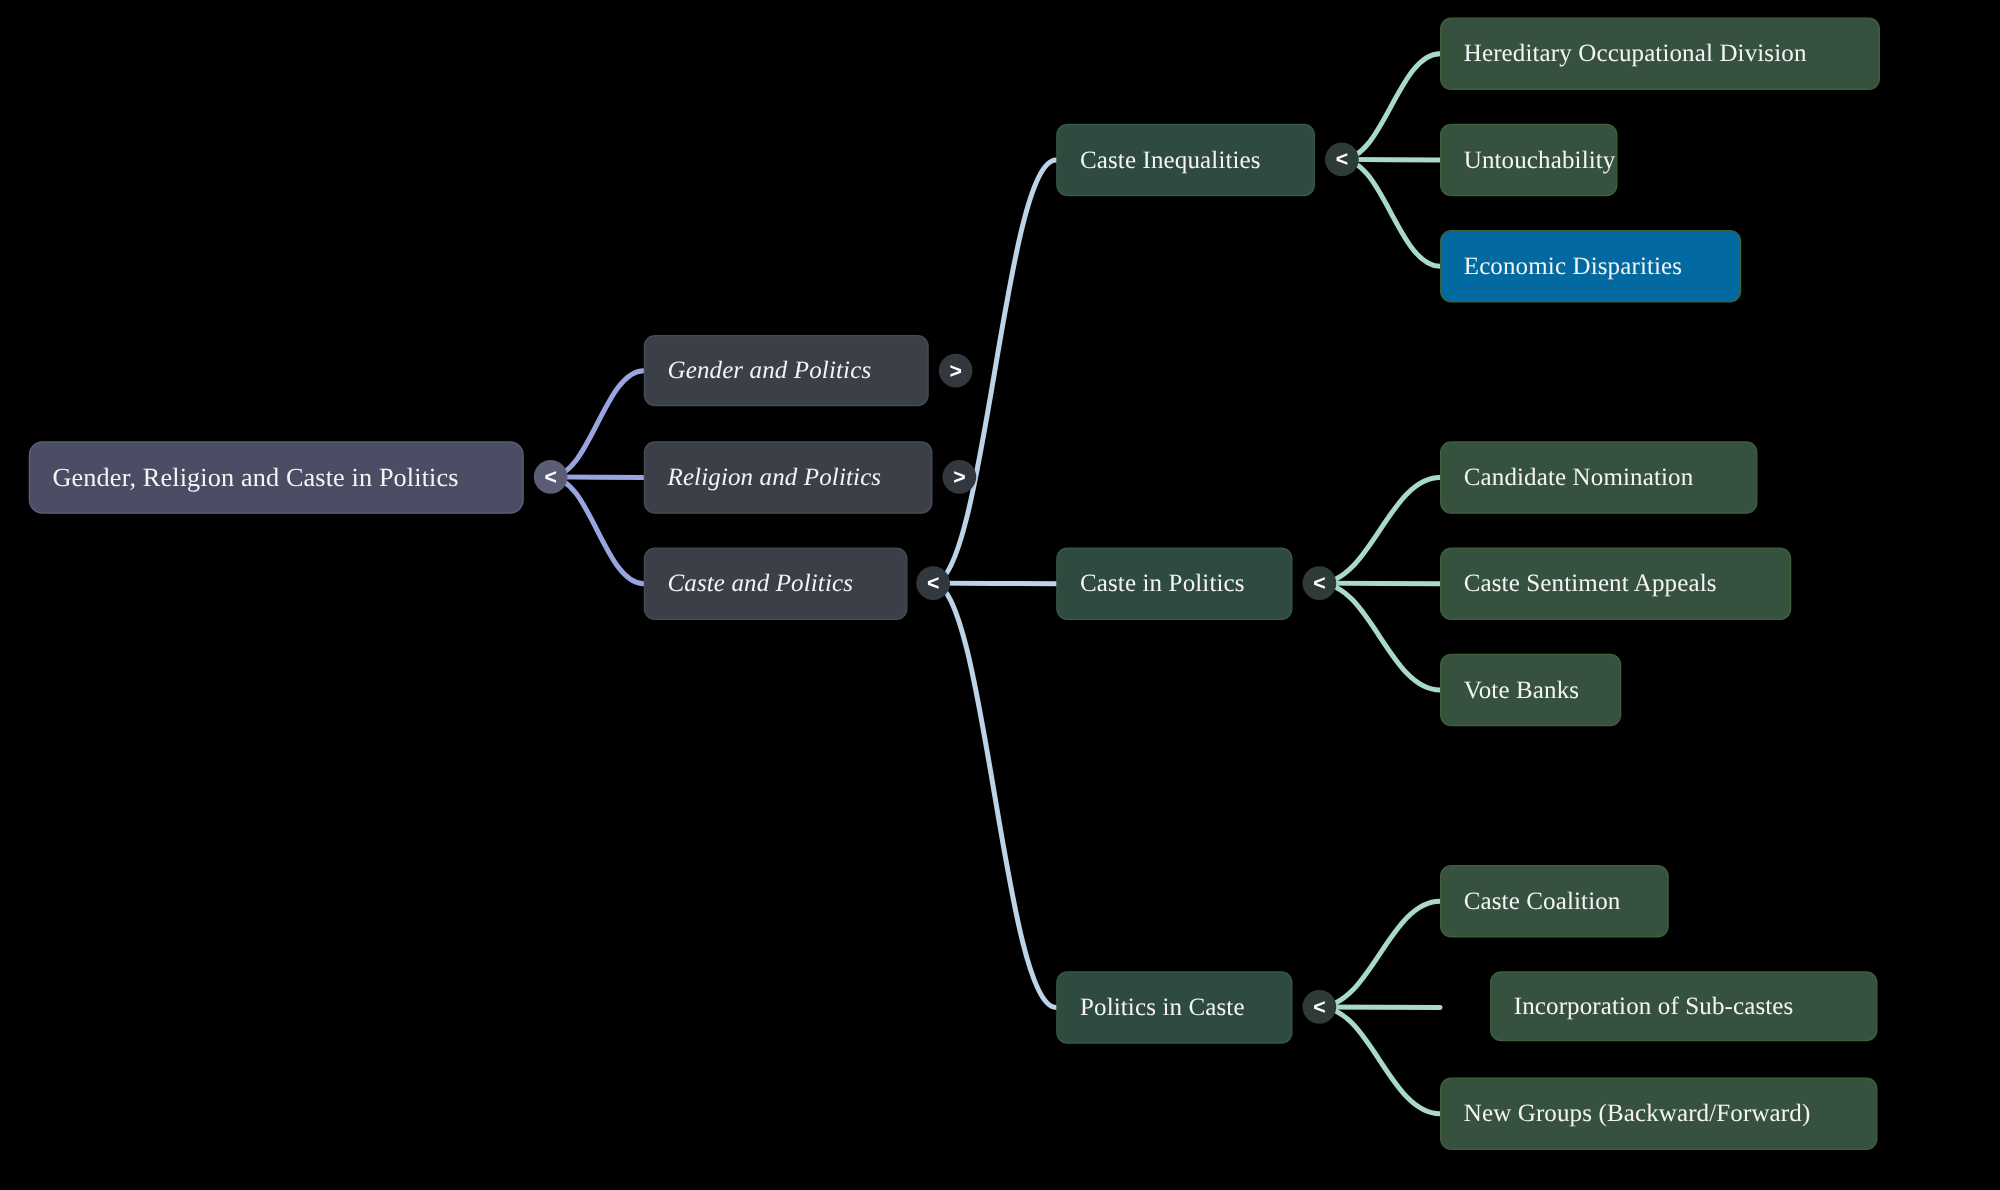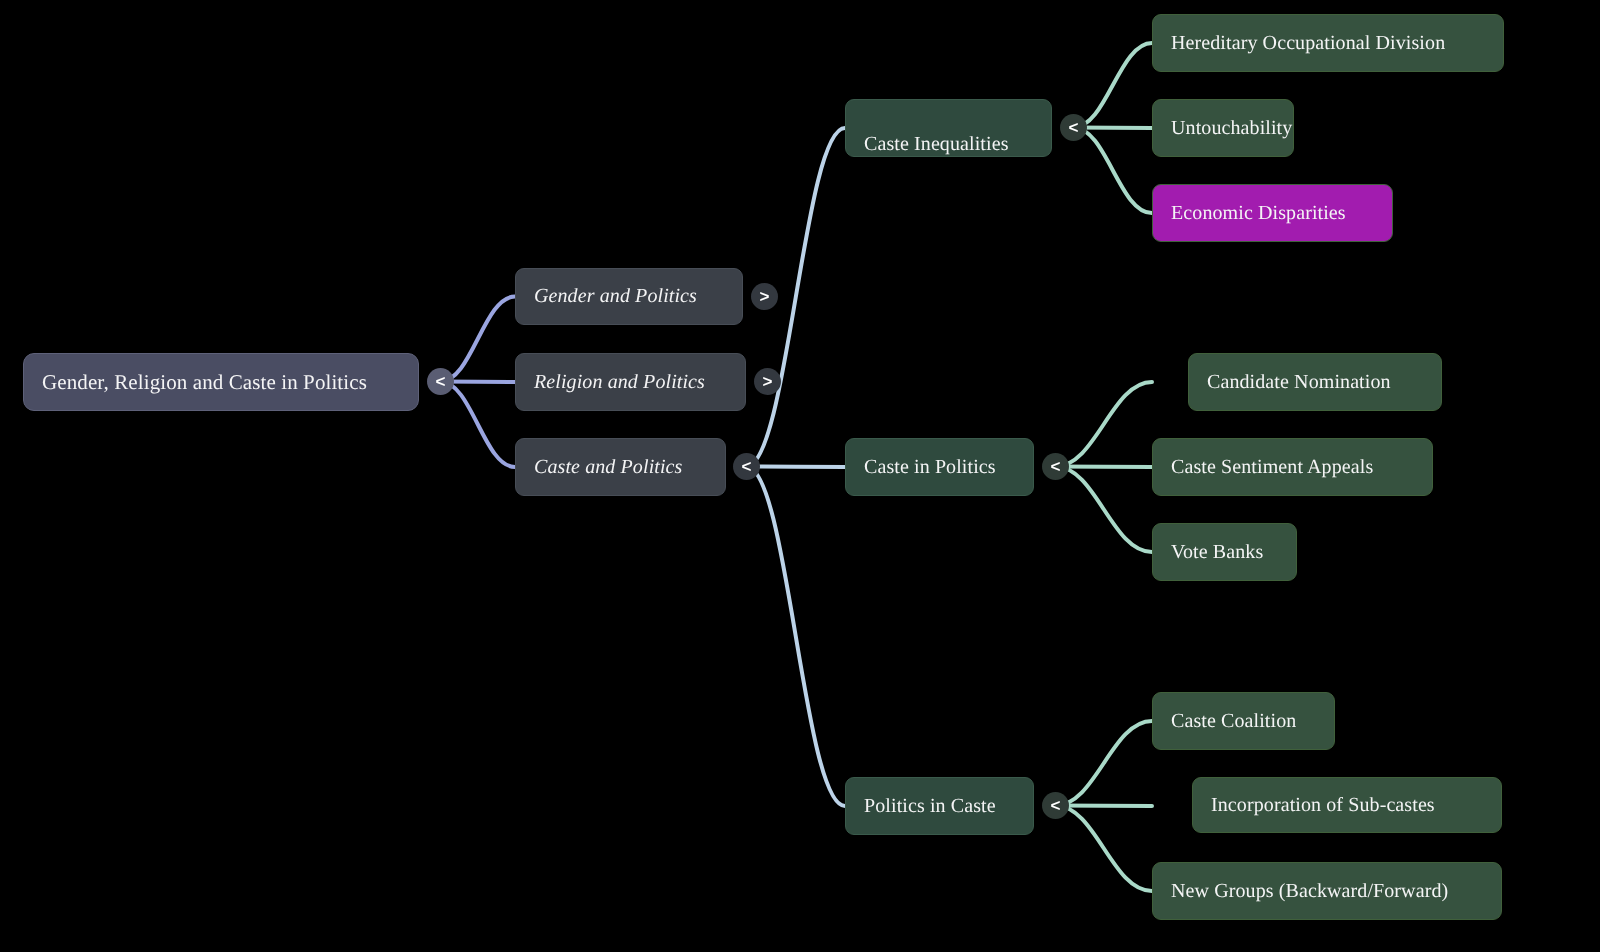--- a/index.html
+++ b/index.html
@@ -129,21 +129,21 @@
     <span>&gt;</span>
   </div>
 
   <div class="node lvl2" id="node-l2-2" style="left: 515px; top: 438px; width: 211px; height: 58px; background: rgb(59, 64, 72);">
     <span>Caste and Politics</span>
   </div>
   <div class="badge dark-badge" id="badge-l2-2" style="left: 733px; top: 453px;">
     <span>&lt;</span>
   </div>
 
-  <div class="node lvl3" id="node-l3-0" style="left: 845px; top: 99px; width: 207px; height: 58px; background: rgb(47, 74, 62); align-items: flex-end;">
+  <div class="node lvl3" id="node-l3-0" style="left: 845px; top: 99px; width: 207px; height: 58px; background: rgb(47, 74, 62);">
     <span>Caste Inequalities</span>
   </div>
   <div class="badge green-badge" id="badge-l3-0" style="left: 1060px; top: 114px;">
     <span>&lt;</span>
   </div>
 
   <div class="node lvl3" id="node-l3-1" style="left: 845px; top: 438px; width: 189px; height: 58px; background: rgb(47, 74, 62);">
     <span>Caste in Politics</span>
   </div>
   <div class="badge green-badge" id="badge-l3-1" style="left: 1042px; top: 453px;">
@@ -156,24 +156,24 @@
   <div class="badge green-badge" id="badge-l3-2" style="left: 1042px; top: 792px;">
     <span>&lt;</span>
   </div>
 
   <div class="node leaf" id="node-leaf-0" style="left: 1152px; top: 14px; width: 352px; height: 58px; background: rgb(54, 82, 63);">
     <span>Hereditary Occupational Division</span>
   </div>
   <div class="node leaf" id="node-leaf-1" style="left: 1152px; top: 99px; width: 142px; height: 58px; background: rgb(54, 82, 63);">
     <span>Untouchability</span>
   </div>
-  <div class="node leaf" id="node-leaf-2" style="left: 1152px; top: 184px; width: 241px; height: 58px; background: #a21caf;">
+  <div class="node leaf" id="node-leaf-2" style="left: 1152px; top: 184px; width: 241px; height: 58px; background: #0369a1;">
     <span>Economic Disparities</span>
   </div>
-  <div class="node leaf" id="node-leaf-3" style="left: 1152px; top: 353px; width: 254px; height: 58px; background: rgb(54, 82, 63); margin-left: 36px;">
+  <div class="node leaf" id="node-leaf-3" style="left: 1152px; top: 353px; width: 254px; height: 58px; background: rgb(54, 82, 63);">
     <span>Candidate Nomination</span>
   </div>
   <div class="node leaf" id="node-leaf-4" style="left: 1152px; top: 438px; width: 281px; height: 58px; background: rgb(54, 82, 63);">
     <span>Caste Sentiment Appeals</span>
   </div>
   <div class="node leaf" id="node-leaf-5" style="left: 1152px; top: 523px; width: 145px; height: 58px; background: rgb(54, 82, 63);">
     <span>Vote Banks</span>
   </div>
   <div class="node leaf" id="node-leaf-6" style="left: 1152px; top: 692px; width: 183px; height: 58px; background: rgb(54, 82, 63); text-align: center;">
     <span>Caste Coalition</span>

